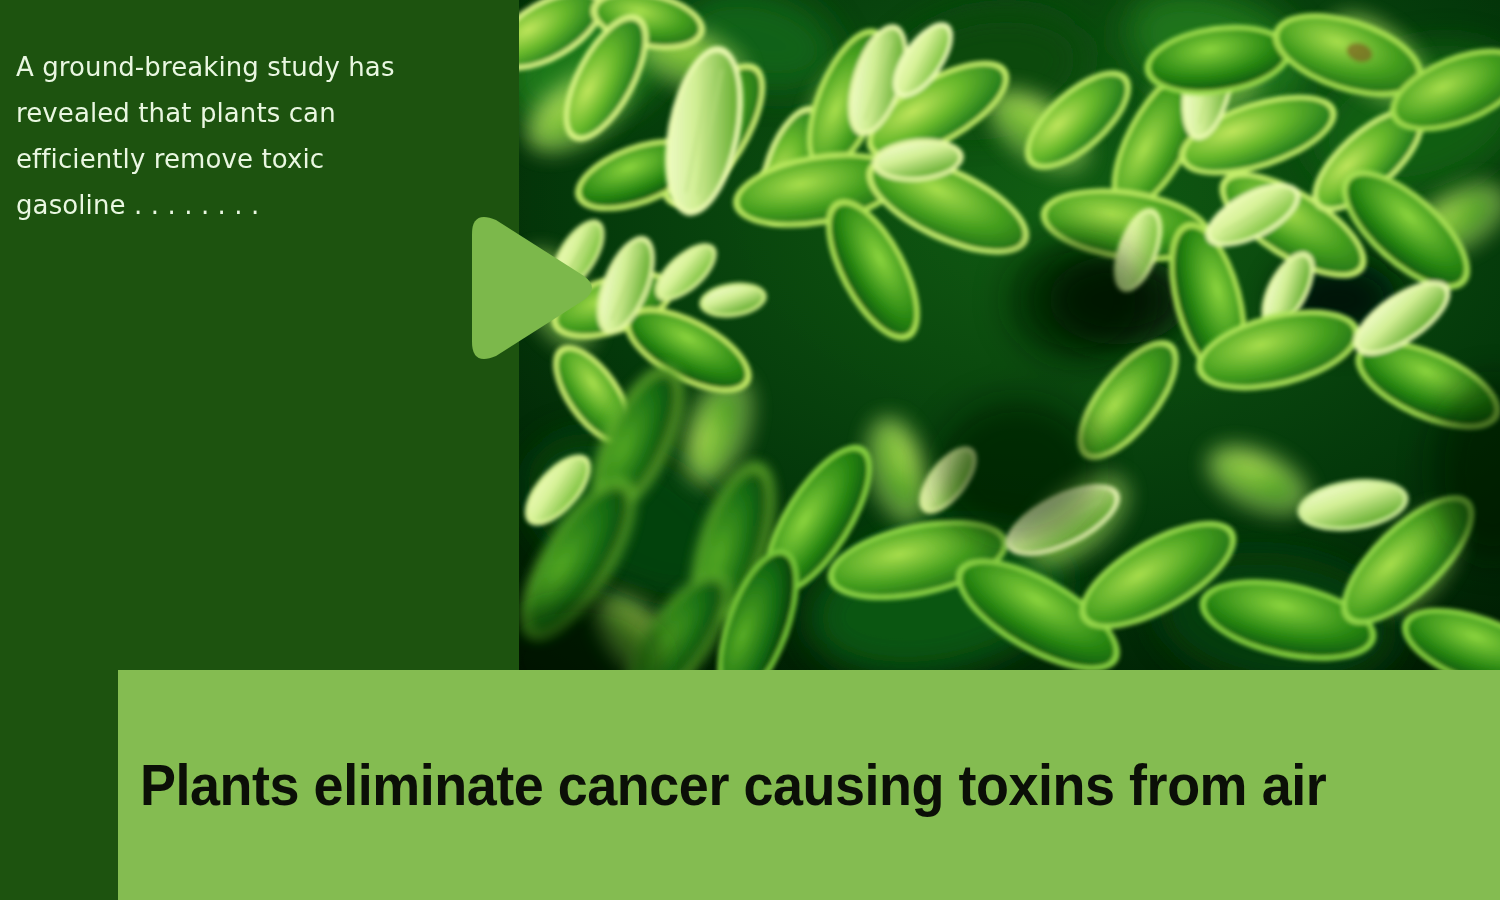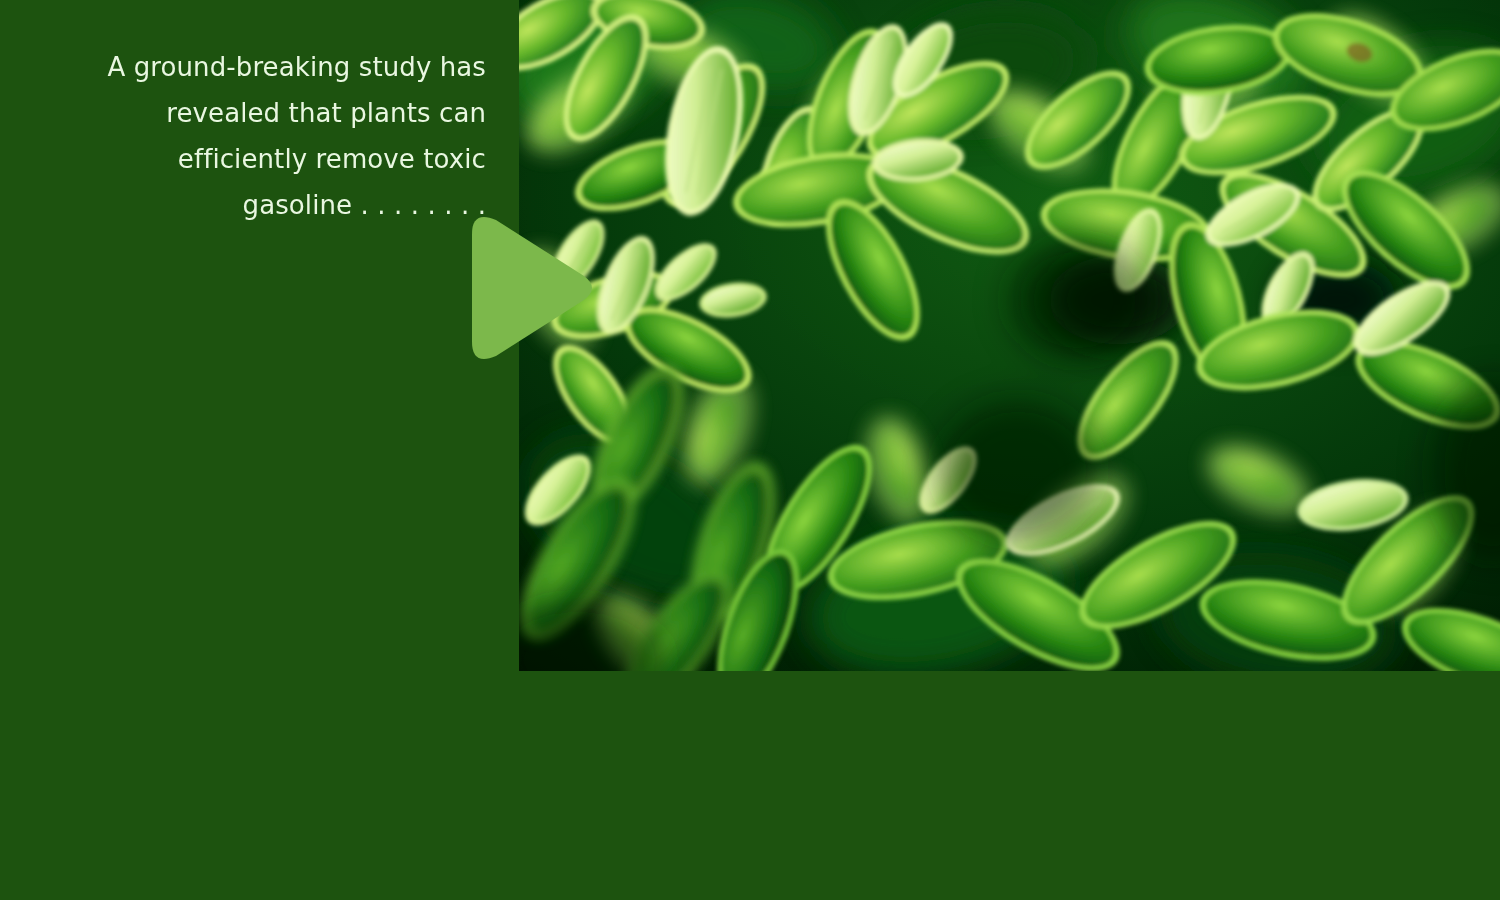--- a/index.html
+++ b/index.html
@@ -31,21 +31,20 @@
     left: 16px;
     top: 44px;
     width: 470px;
     color: #e9f7e1;
     font-family: "DejaVu Sans", sans-serif;
     font-size: 26px;
     line-height: 46px;
     font-weight: 400;
     letter-spacing: 0.1px;
     white-space: pre-wrap;
-    text-align: right;
   }
 
   
   .photo {
     position: absolute;
     left: 518px;
     top: 0;
     width: 982px;
     height: 671px;
     overflow: hidden;
@@ -508,14 +507,17 @@
       <path d="M 30 6
                L 118 62
                Q 134 74 118 86
                L 30 142
                Q 6 152 6 128
                L 6 20
                Q 6 -4 30 6 Z" fill="#7cb84b"></path>
     </svg>
   </div>
 
+  <div class="banner">
+    <h1 class="headline">Plants eliminate cancer causing toxins from air</h1>
+  </div>
 
 </div>
 
 </body></html>

